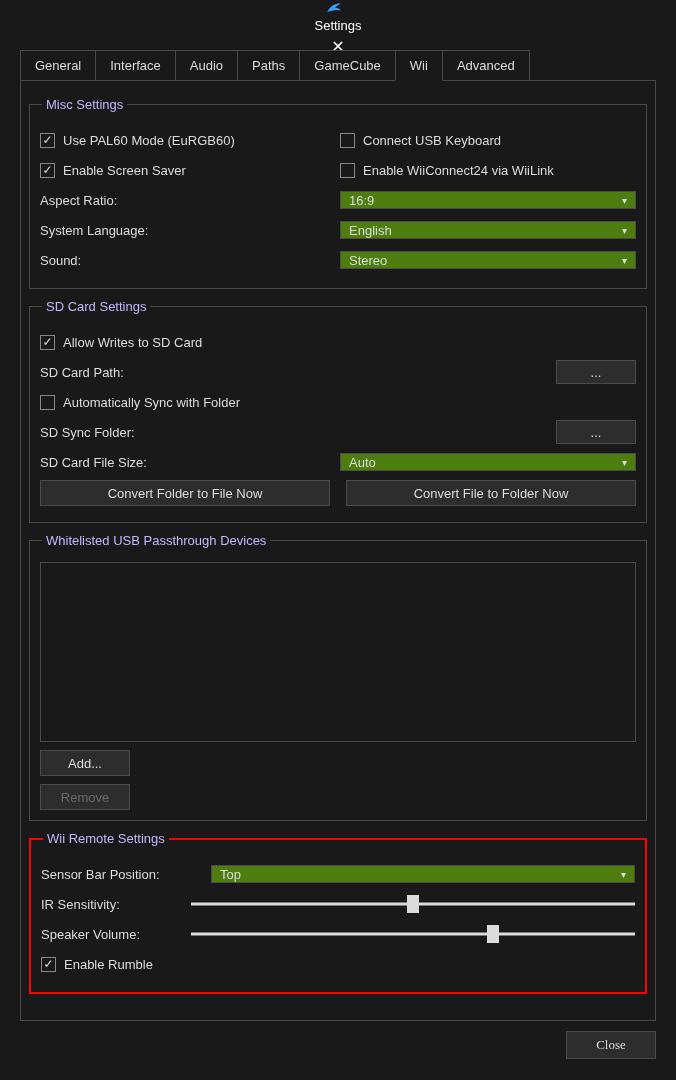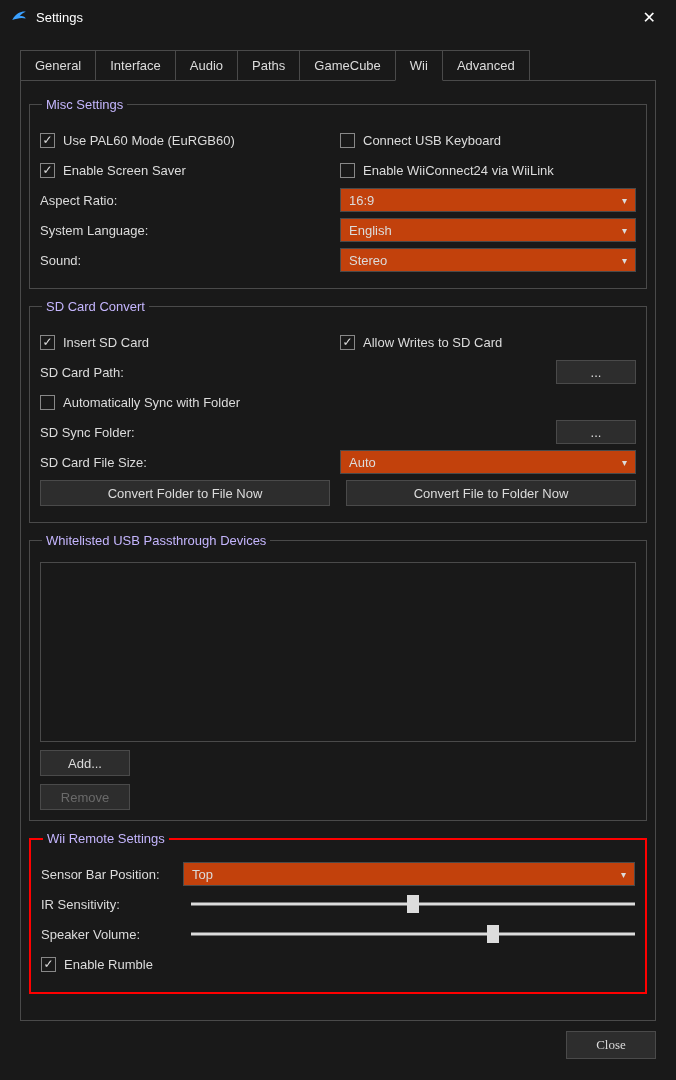--- a/index.html
+++ b/index.html
@@ -11,20 +11,21 @@
   width: 676px;
   height: 1080px;
   overflow: hidden;
   user-select: none;
 }
 .titlebar {
   display: flex;
   align-items: center;
   height: 34px;
   padding: 0 10px;
+  flex-direction: column;
 }
 .titlebar .logo {
   width: 18px; height: 18px; margin-right: 8px;
 }
 .titlebar .title { font-size: 13px; color: #fff; }
 .titlebar .spacer { flex: 1; }
 .titlebar .close {
   font-size: 16px; color: #fff; padding: 4px 10px; cursor: pointer;
 }
 .tabs {
@@ -78,27 +79,27 @@
   width: 15px; height: 15px;
   border: 1px solid #888;
   margin-right: 8px;
   display: inline-flex; align-items:center; justify-content:center;
   font-size: 12px; color: #dcdcdc;
   background: #191919;
 }
 .checkbox.checked::after { content: "✓"; line-height: 1; font-size:12px; }
 .select {
   flex: 1;
-  background: #c2410c;
+  background: #4d7c0f;
   border: 1px solid #4a4a4a;
   color: #dcdcdc;
   padding: 4px 8px;
   font-size: 13px;
   display:flex; align-items:center; justify-content:space-between;
-  height: 24px;
+  height: 18px;
 }
 .select .chev { font-size: 10px; color:#dcdcdc; }
 .pathbtn {
   width: 80px; height: 24px;
   background: #2d2d2d;
   border: 1px solid #4a4a4a;
   color: #dcdcdc;
   display:flex; align-items:center; justify-content:center;
 }
 .btn {
@@ -236,26 +237,22 @@
       <div class="col-right">
         <div class="select">
           <span>Stereo</span>
           <span class="chev">▾</span>
         </div>
       </div>
     </div>
   </fieldset>
 
   <fieldset>
-    <legend>SD Card Convert</legend>
-    <div class="row">
-      <div class="col-left">
-        <span class="checkbox checked"></span>
-        <span class="label">Insert SD Card</span>
-      </div>
+    <legend>SD Card Settings</legend>
+    <div class="row">
       <div class="col-right">
         <span class="checkbox checked"></span>
         <span class="label">Allow Writes to SD Card</span>
       </div>
     </div>
     <div class="row">
       <div class="col-left">
           <span class="label">SD Card Path:</span>
         </div>
       <div class="col-right" style="justify-content:flex-end;">
@@ -299,21 +296,21 @@
     <div class="under-row">
       <div class="smallbtn">Add...</div>
       <div class="smallbtn disabled">Remove</div>
     </div>
   </fieldset>
 
   <fieldset class="highlight">
     <legend>Wii Remote Settings</legend>
     <div class="form-row">
       <span class="lbl label">Sensor Bar Position:</span>
-      <div class="select" style="flex:1;">
+      <div class="select" style="flex:1;margin-left:28px;">
         <span>Top</span>
         <span class="chev">▾</span>
       </div>
     </div>
     <div class="form-row">
       <span class="lbl label">IR Sensitivity:</span>
       <div class="slider">
         <div class="track"></div>
           <div class="thumb" id="ir-thumb" style="left: 50%;"></div>
       </div>

